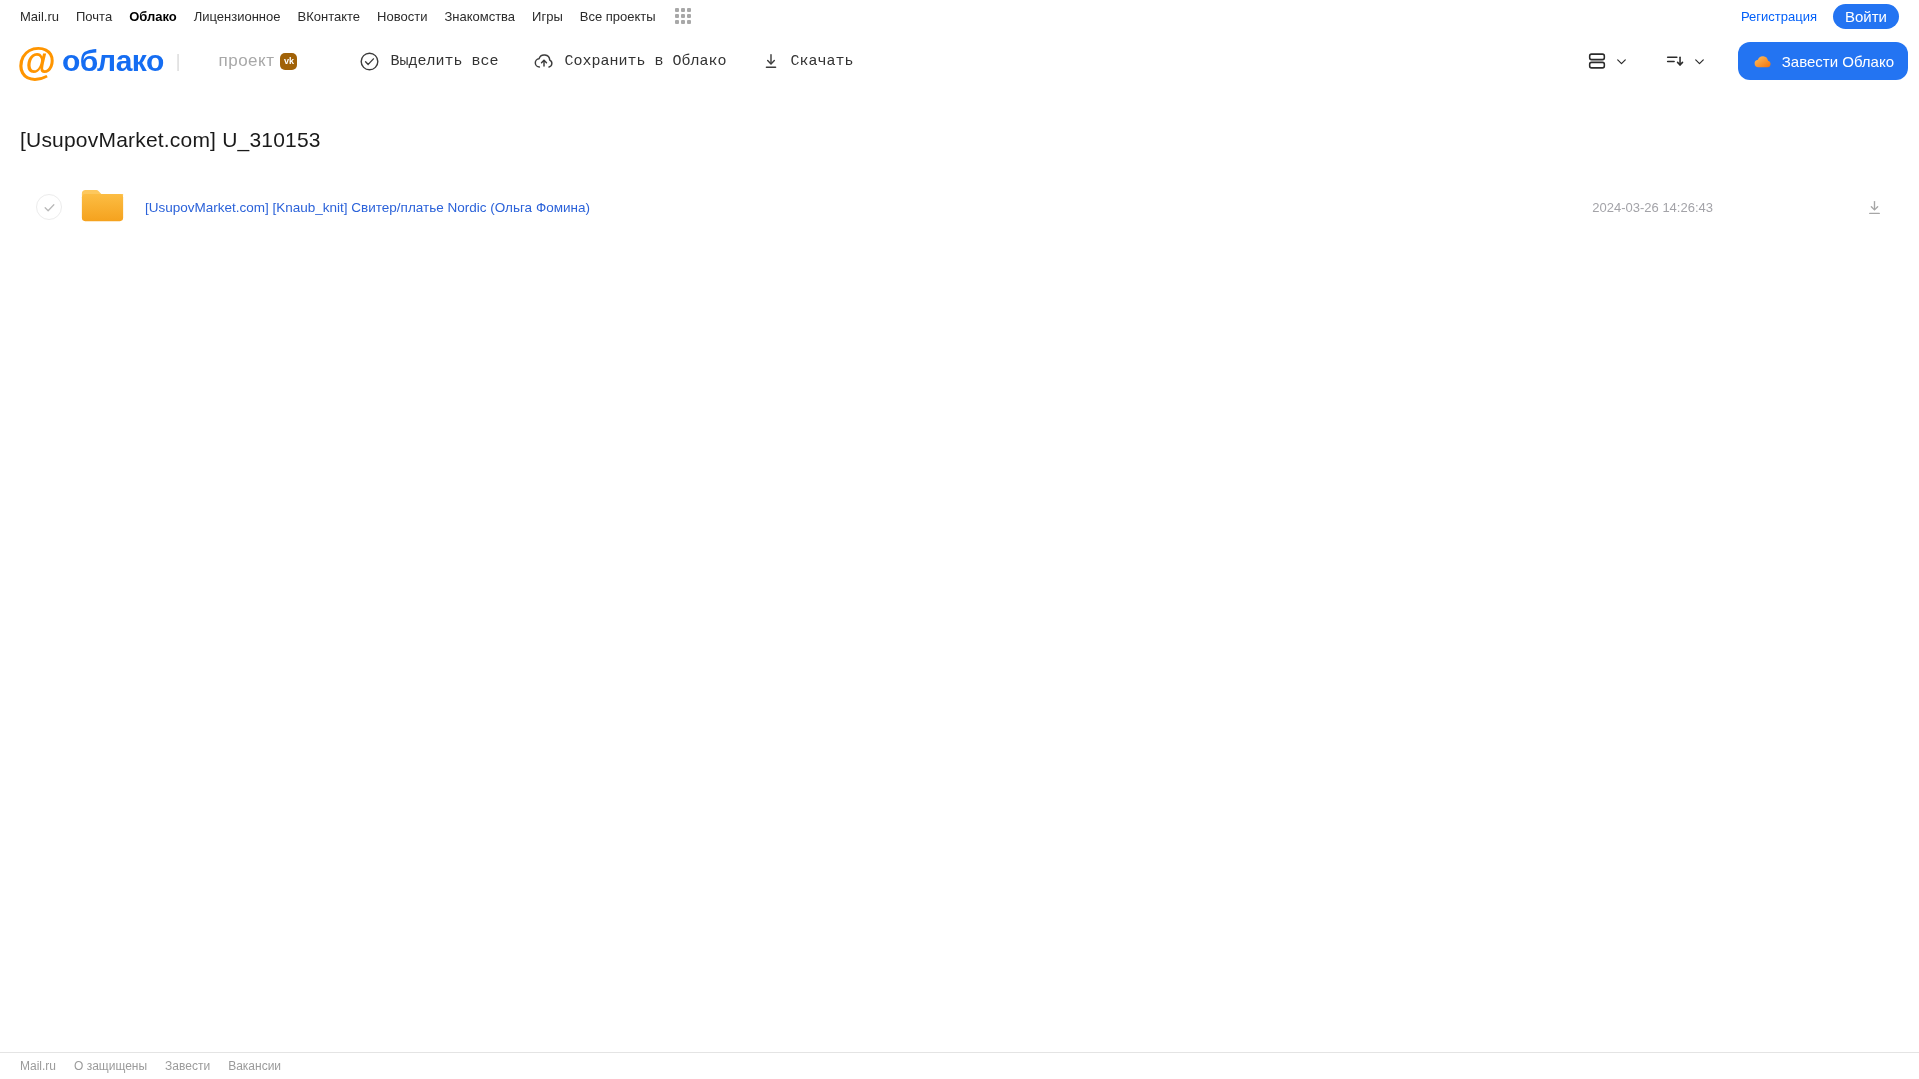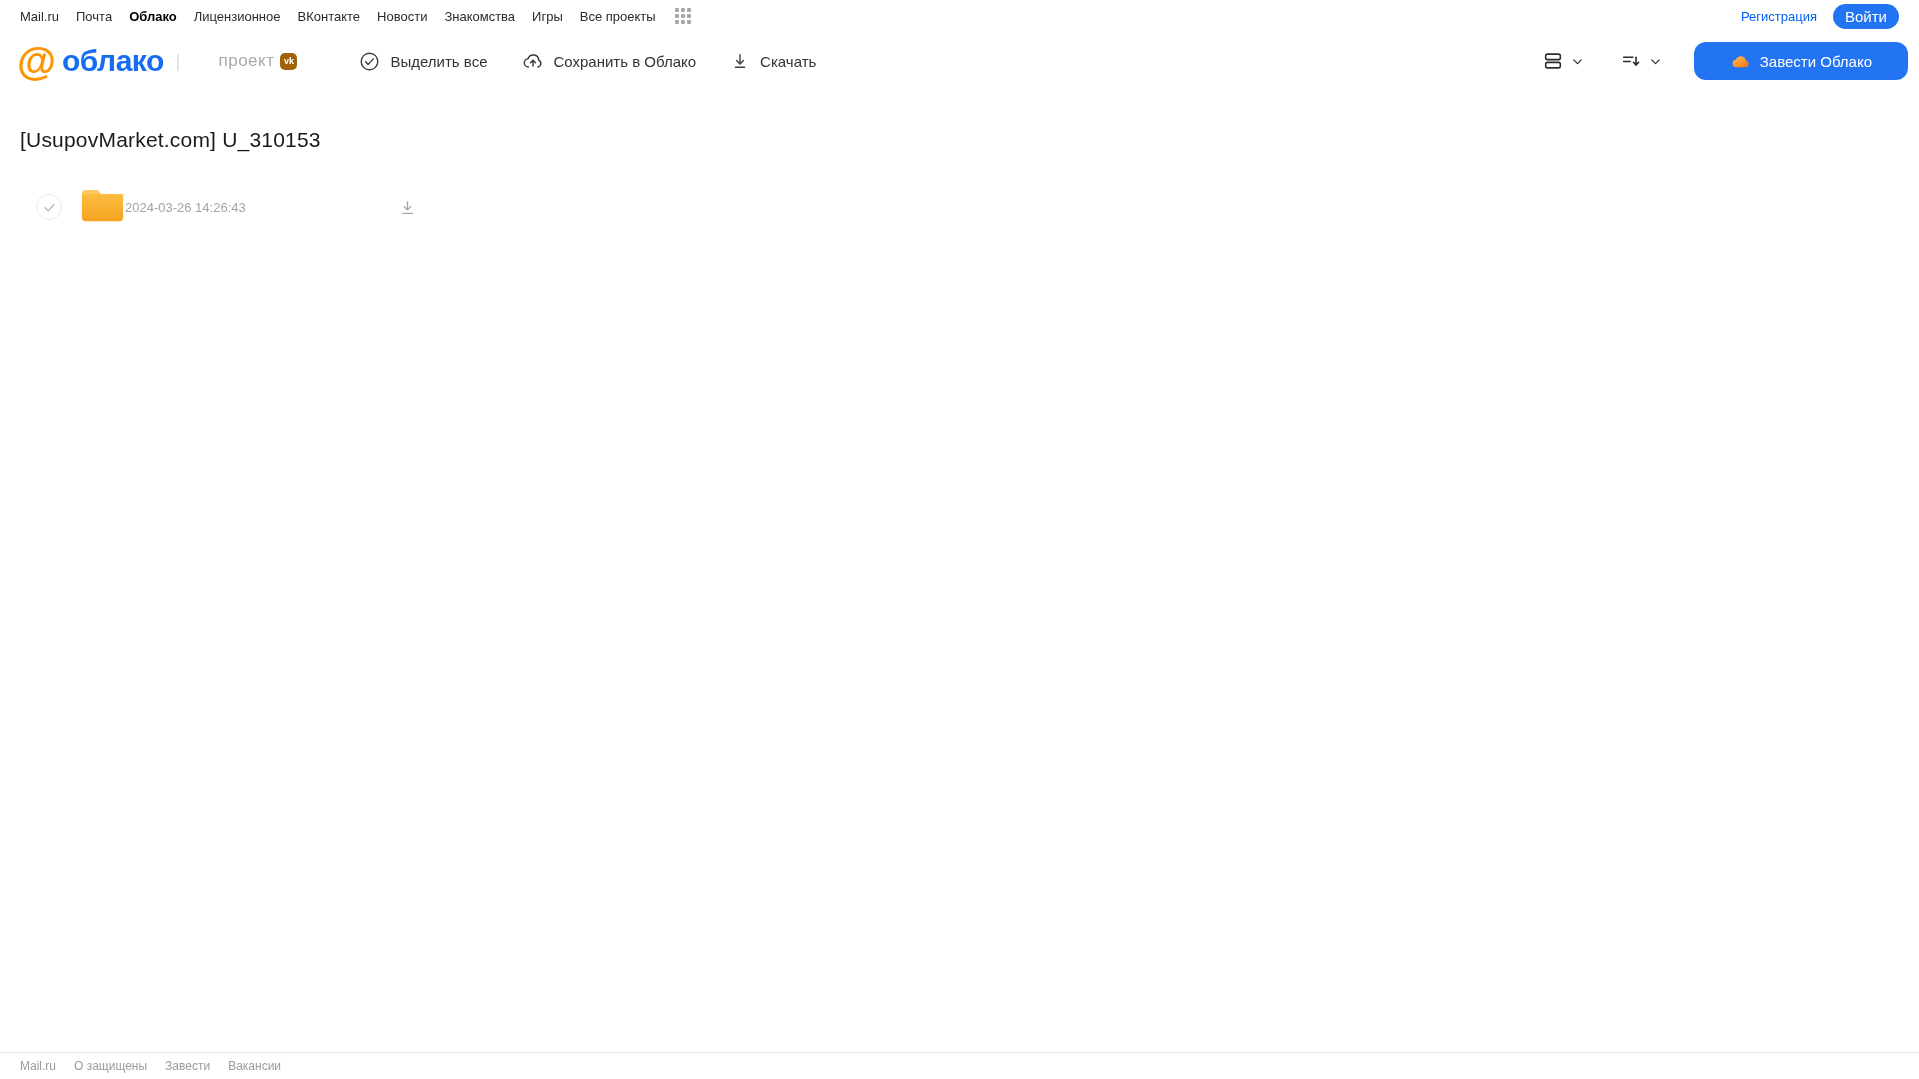--- a/index.html
+++ b/index.html
@@ -24,27 +24,27 @@
   .logo { display:flex; align-items:center; cursor:pointer; }
   .logo .at { font-size:40px; font-weight:700; color:#ff9500; line-height:1; margin-right:6px; }
   .logo .cloud-word { font-size:30px; font-weight:700; color:#156df2; letter-spacing:-0.5px; }
   .logo-suffix { display:flex; align-items:center; margin-left:12px; color:#a8a8a8; }
   .logo-suffix .bar { color:#dcdcdc; margin-right:10px; font-size:18px; }
   .logo-suffix .proj { font-size:17px; letter-spacing:0.5px;margin-left:28px; }
   .vk-badge { width:17px; height:17px; margin-left:6px; border-radius:5px; background:#a16207;
     color:#fff; font-size:9px; font-weight:bold; display:flex; align-items:center; justify-content:center; }
 
   .toolbar { display:flex; align-items:center; gap:34px; margin-left:62px; }
-  .tool-btn { display:flex; align-items:center; gap:10px; font-size:15px; color:#333; cursor:pointer; background:none; border:none; font-family:Liberation Sans, sans-serif; }
+  .tool-btn { display:flex; align-items:center; gap:10px; font-size:15px; color:#333; cursor:pointer; background:none; border:none; font-family:Liberation Mono, monospace; }
   .tool-btn svg { stroke:#3c3c3c; }
 
   .header-right { margin-left:auto; display:flex; align-items:center; }
   .ctrl { display:flex; align-items:center; gap:7px; cursor:pointer; color:#2b2b2b; }
   .ctrl + .ctrl { margin-left:36px; }
-  .create-btn { margin-left:32px; height:38px; padding:0 36px; border:none; border-radius:12px;
+  .create-btn { margin-left:32px; height:38px; padding:0 14px; border:none; border-radius:12px;
     background:#2374f2; color:#fff; font-size:15px; display:flex; align-items:center; gap:9px;
     cursor:pointer; font-family:inherit; }
 
   
   .main { padding:0 0 0 0; }
   .page-title { font-size:21px; font-weight:400; color:#1a1a1a; margin:38px 0 0 20px; letter-spacing:0.2px; }
 
   .file-row { display:flex; align-items:center; height:44px; margin-top:33px; padding:0 35px 0 36px; cursor:pointer; }
   .row-check { width:26px; height:26px; border-radius:50%; border:1px solid #ececec; flex:0 0 auto;
     display:flex; align-items:center; justify-content:center; cursor:pointer; background:#fff; }
@@ -198,20 +198,21 @@
         <defs>
           <linearGradient id="fg" x1="0" y1="0" x2="0" y2="1">
             <stop offset="0" stop-color="#fcbd43"></stop>
             <stop offset="1" stop-color="#f5a21e"></stop>
           </linearGradient>
         </defs>
         <path d="M2 7a4 4 0 0 1 4-4h11.5a3 3 0 0 1 2.2 1l3 3.2H46v2H2z" fill="#fdc85d"></path>
         <rect x="2" y="7.2" width="44" height="29" rx="3.5" fill="url(#fg)"></rect>
       </svg>
     </span>
+    <a class="file-name">[UsupovMarket.com] [Knaub_knit] Свитер/платье Nordic (Ольга Фомина)</a>
     <span class="file-date">2024-03-26 14:26:43</span>
     <span class="row-dl">
       <svg width="19" height="19" viewBox="0 0 24 24" fill="none" stroke="#a6a6a6" stroke-width="1.7" stroke-linecap="round" stroke-linejoin="round">
         <path d="M12 4.5v10"></path>
         <path d="M8 11l4 4 4-4"></path>
         <path d="M6 19.5h12"></path>
       </svg>
     </span>
   </div>
 </div>

